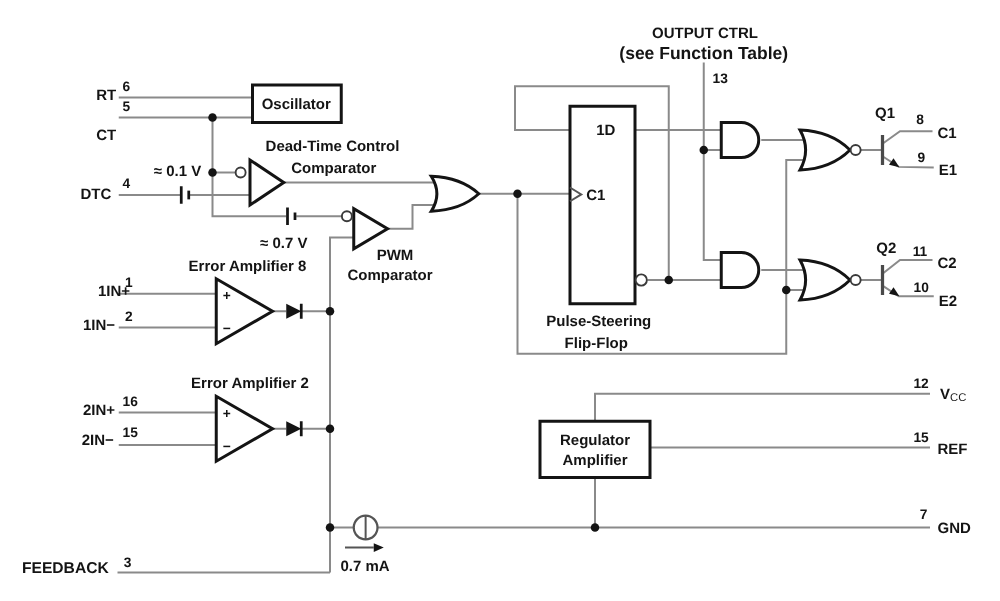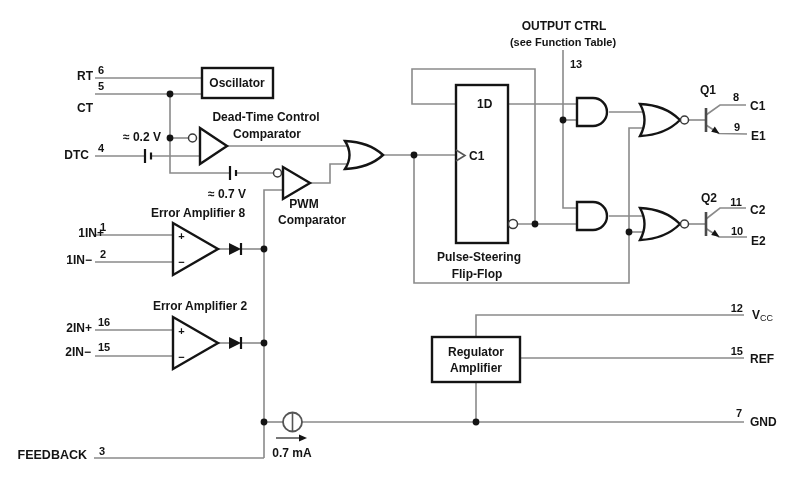--- a/index.html
+++ b/index.html
@@ -5,21 +5,21 @@
   html,body{margin:0;padding:0;background:#fff}
   .stage{position:relative;width:800px;height:481px;background:var(--background,#ffffff);
          font-family:"Liberation Sans",sans-serif;overflow:hidden}
   .stage svg{position:absolute;left:0;top:0}
   .lbl{position:absolute;font-weight:700;color:var(--text,#141414);font-size:12px;
        white-space:nowrap;line-height:1}
   .c{transform:translate(-50%,-50%)}
   .r{transform:translate(-100%,-50%)}
   .l{transform:translate(0,-50%)}
   .num{font-size:11px}
-  .small{font-size:11px}
+  .small{font-size:14px}
   .big{font-size:12.5px}
   .sub{font-size:9px;vertical-align:-2px;font-weight:400}
   
   .w{stroke:var(--wire,#8a8a8a);stroke-width:1.6;fill:none}
   .k{stroke:var(--component,#141414);stroke-width:2.4;fill:#ffffff}
   .bat{stroke:var(--component,#141414);stroke-width:2.2;fill:none}
   .dot{fill:var(--component,#141414);stroke:none}
   .solid{fill:var(--component,#141414);stroke:none}
   .bub{stroke:#3a3a3a;stroke-width:1.5;fill:#ffffff}
   .thin{stroke:#555555;stroke-width:1.6;fill:none}
@@ -201,33 +201,33 @@
 <div class="lbl r num" style="left:743px;top:308px">12</div>
 <div class="lbl l" style="left:752px;top:316px"><span>V</span><span class="sub">CC</span></div>
 <div class="lbl r num" style="left:743px;top:351px">15</div>
 <div class="lbl l" style="left:750px;top:359px">REF</div>
 <div class="lbl r num" style="left:742px;top:413px">7</div>
 <div class="lbl l" style="left:750px;top:422px">GND</div>
 
 <div class="lbl c" style="left:237px;top:83px">Oscillator</div>
 <div class="lbl c" style="left:266px;top:117px">Dead-Time Control</div>
 <div class="lbl c" style="left:267px;top:134px">Comparator</div>
-<div class="lbl c" style="left:304px;top:204px">PWM</div>
+<div class="lbl c" style="left:316px;top:204px">PWM</div>
 <div class="lbl c" style="left:312px;top:220px">Comparator</div>
 <div class="lbl c" style="left:198px;top:213px">Error Amplifier 8</div>
 <div class="lbl c" style="left:200px;top:306px">Error Amplifier 2</div>
 <div class="lbl c" style="left:479px;top:257px">Pulse-Steering</div>
 <div class="lbl c" style="left:477px;top:274px">Flip-Flop</div>
 <div class="lbl l" style="left:477px;top:104px">1D</div>
 <div class="lbl l" style="left:469px;top:156px">C1</div>
 <div class="lbl c" style="left:476px;top:352px">Regulator</div>
 <div class="lbl c" style="left:476px;top:368px">Amplifier</div>
 
 <div class="lbl c" style="left:564px;top:26px">OUTPUT CTRL</div>
 <div class="lbl c small" style="left:563px;top:42px">(see Function Table)</div>
 <div class="lbl l num" style="left:570px;top:64px">13</div>
-<div class="lbl c" style="left:142px;top:137px">≈ 0.2 V</div>
+<div class="lbl c" style="left:142px;top:137px">≈ 0.1 V</div>
 <div class="lbl c" style="left:227px;top:194px">≈ 0.7 V</div>
 <div class="lbl c" style="left:292px;top:453px">0.7 mA</div>
 <div class="lbl c" style="left:708px;top:90px">Q1</div>
 <div class="lbl c" style="left:709px;top:198px">Q2</div>
 
 </div>
 
 </body></html>

